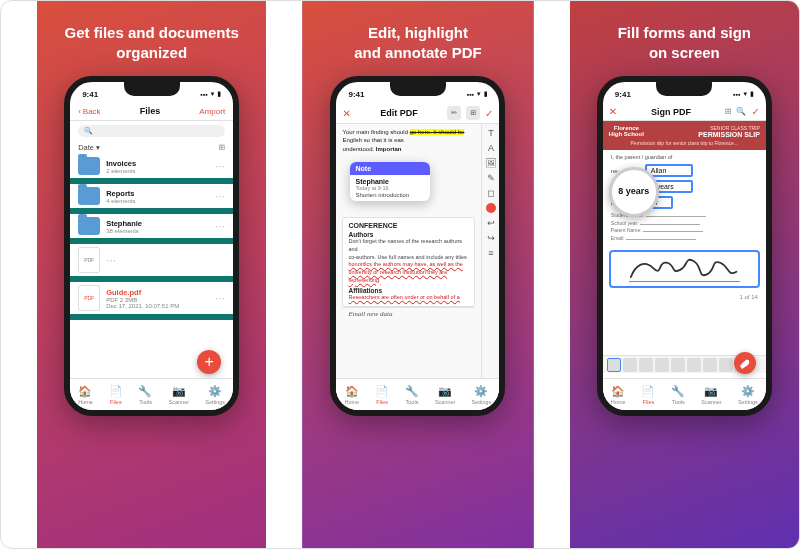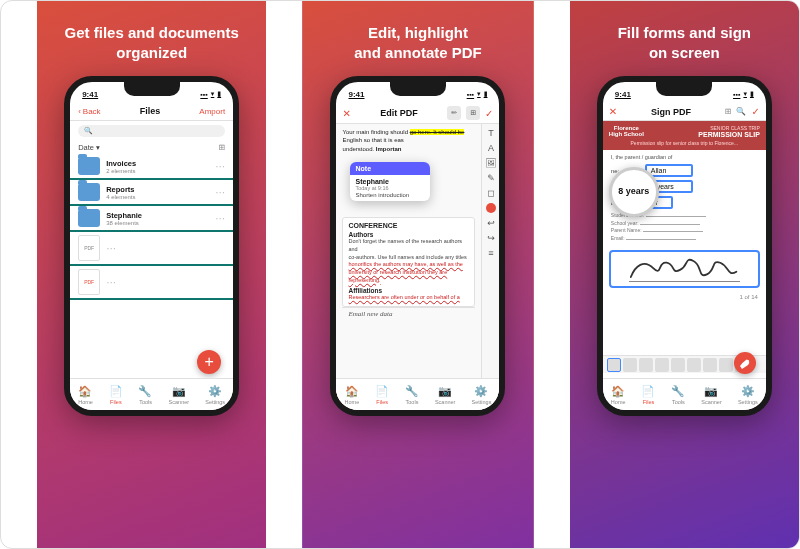--- a/index.html
+++ b/index.html
@@ -73,21 +73,20 @@
       z-index: 10;
     }
 
     
     .status-bar {
       display: flex;
       justify-content: space-between;
       align-items: center;
       padding: 2px 12px 0;
       height: 22px;
-      text-decoration: underline;
     }
     .status-time {
       font-size: 8px;
       font-weight: 700;
       color: #111;
     }
     .status-icons {
       display: flex;
       gap: 3px;
       align-items: center;
@@ -148,21 +147,21 @@
     .files-grid-icon {
       font-size: 8px;
       color: #888;
     }
 
     .file-item {
       display: flex;
       align-items: center;
       padding: 3px 8px;
       gap: 6px;
-      border-bottom: 2px solid #0f766e;
+      border-bottom: 6px solid #0f766e;
     }
     .folder-icon {
       width: 22px;
       height: 18px;
       background: #5b9bd5;
       border-radius: 3px;
       position: relative;
       flex-shrink: 0;
     }
     .folder-icon::before {
@@ -622,20 +621,24 @@
         <span class="file-dots">···</span>
       </div>
 
       <div class="file-item">
         <div class="pdf-icon">PDF</div>
         <span class="file-dots">···</span>
       </div>
 
       <div class="file-item">
         <div class="pdf-icon pdf-icon-red">PDF</div>
+        <div class="file-info">
+          <div class="file-name" style="color:#e74c3c;">Guide.pdf</div>
+          <div class="file-sub">PDF 2.3MB<br>Dec 17, 2021, 10:07:51 PM</div>
+        </div>
         <span class="file-dots">···</span>
       </div>
 
       <div class="fab">+</div>
 
       <div class="bottom-tabs">
         <div class="bottom-tab">
           <span class="bottom-tab-icon">🏠</span>
           <span class="bottom-tab-label">Home</span>
         </div>

